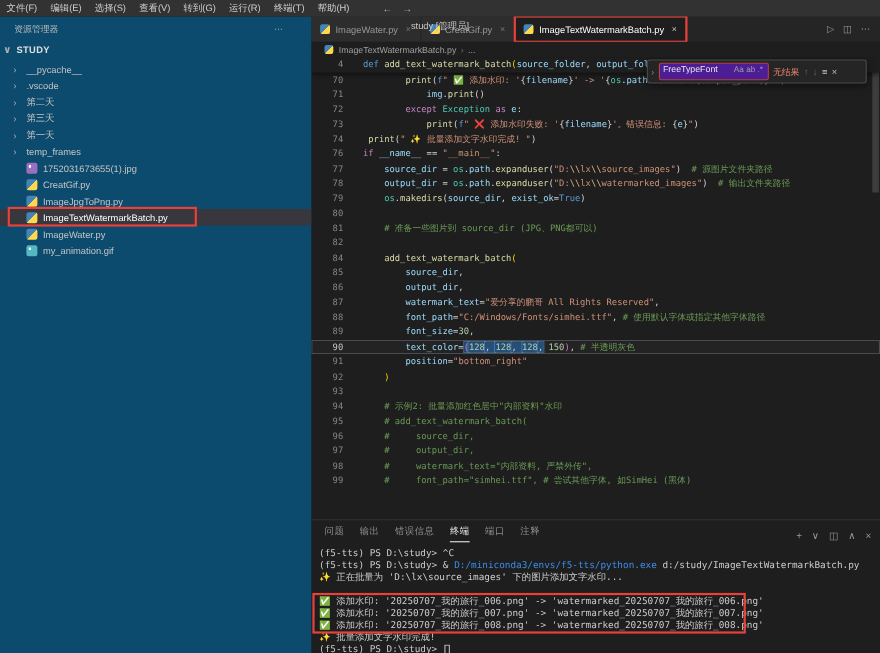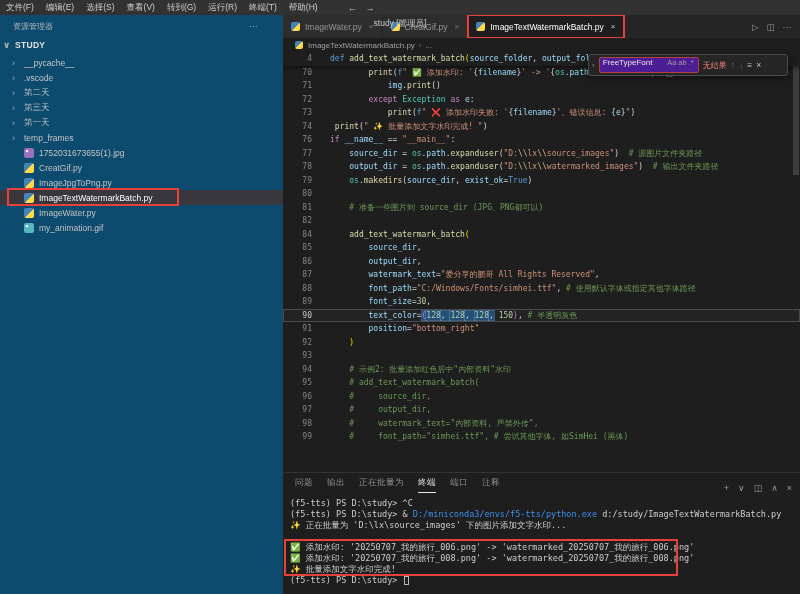--- a/index.html
+++ b/index.html
@@ -259,40 +259,41 @@
       <span class="fw-btn">≡</span>
       <span class="fw-btn">×</span>
     </div>
   </div>
 
   <div class="panel">
     <div class="panel-bar">
       <div class="panel-tabs">
           <div class="panel-tab">问题</div>
           <div class="panel-tab">输出</div>
-          <div class="panel-tab">正在批量为</div>
+          <div class="panel-tab">错误信息</div>
           <div class="panel-tab active">终端</div>
           <div class="panel-tab">端口</div>
           <div class="panel-tab">注释</div>
         </div>
       <div class="panel-actions">
           <span class="panel-icon">+</span>
           <span class="panel-icon">∨</span>
           <span class="panel-icon">◫</span>
           <span class="panel-icon">∧</span>
           <span class="panel-icon">×</span>
         </div>
     </div>
     <div class="terminal">
       <div>
           <div class="term-row"><span class="t-tfg">(f5-tts) PS D:\study&gt; ^C</span></div>
           <div class="term-row"><span class="t-tfg">(f5-tts) PS D:\study&gt; </span><span class="t-tfg">&amp; </span><span class="t-tblue">D:/miniconda3/envs/f5-tts/python.exe</span><span class="t-tfg"> d:/study/ImageTextWatermarkBatch.py</span></div>
           <div class="term-row"><span class="t-tgreen">✨</span><span class="t-tfg"> 正在批量为 'D:\lx\source_images' 下的图片添加文字水印...</span></div>
           <div class="term-row"></div>
           <div class="term-row"><span class="t-tgreen">✅</span><span class="t-tfg"> 添加水印: '20250707_我的旅行_006.png' -&gt; 'watermarked_20250707_我的旅行_006.png'</span></div>
+          <div class="term-row"><span class="t-tgreen">✅</span><span class="t-tfg"> 添加水印: '20250707_我的旅行_007.png' -&gt; 'watermarked_20250707_我的旅行_007.png'</span></div>
           <div class="term-row"><span class="t-tgreen">✅</span><span class="t-tfg"> 添加水印: '20250707_我的旅行_008.png' -&gt; 'watermarked_20250707_我的旅行_008.png'</span></div>
           <div class="term-row"><span class="t-tgreen">✨</span><span class="t-tfg"> 批量添加文字水印完成!</span></div>
           <div class="term-row"><span class="t-tfg">(f5-tts) PS D:\study&gt; </span><span class="tcursor"></span></div>
         </div>
     </div>
   </div>
 
   <div class="ann ann-file"></div>
   <div class="ann ann-terminal"></div>
 

